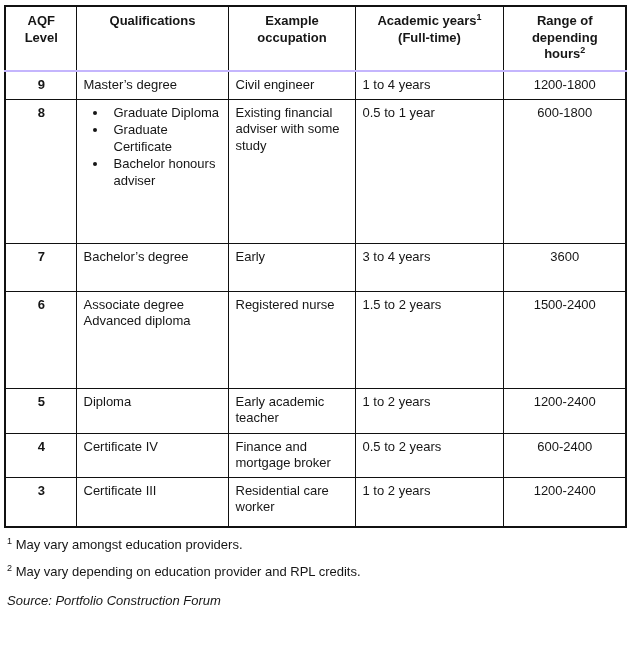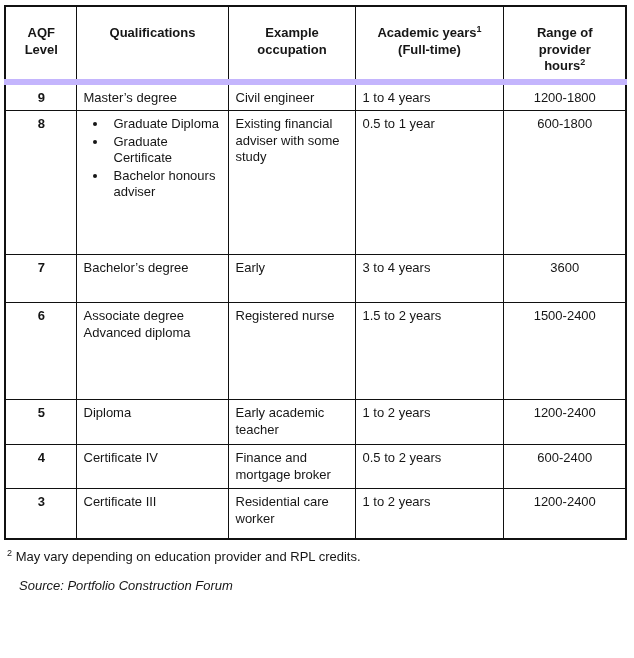--- a/index.html
+++ b/index.html
@@ -25,24 +25,24 @@
   }
   th, td {
     border: 1px solid #111111;
     vertical-align: top;
     padding: 5px 6px 4px 7px;
     font-size: 13px;
     line-height: 1.27;
     overflow: hidden;
   }
   thead th {
-    border-bottom: 6px solid #c4b5fd;
+    border-bottom: 2px solid #c4b5fd;
     font-weight: bold;
     text-align: center;
-    padding-top: 18px;
+    padding-top: 6px;
   }
   col.c1 { width: 71px; }
   col.c2 { width: 152px; }
   col.c3 { width: 127px; }
   col.c4 { width: 148px; }
   col.c5 { width: 123px; }
   td.level {
     text-align: center;
     font-weight: bold;
   }
@@ -73,21 +73,21 @@
   tr.r4  { height: 44px; }
   tr.r3  { height: 50px; }
   .notes {
     margin: 9px 0 0 3px;
     font-size: 13px;
   }
   .notes p.footnote {
     margin: 0 0 12px 0;
   }
   .notes p.source {
-    margin: 14px 0 0 12px;
+    margin: 14px 0 0 0;
     font-style: italic;
   }
 </style>
 </head>
 <body>
 
 <div class="page">
 
   <table class="aqf">
     <colgroup>
@@ -104,21 +104,21 @@
         <th>
           <span class="block">Example</span>
           <span class="block">occupation</span>
         </th>
         <th>
           <span><span>Academic years</span><sup>1</sup></span>
           <span class="block">(Full-time)</span>
         </th>
         <th>
           <span class="block">Range of</span>
-          <span class="block">provider</span>
+          <span class="block">depending</span>
           <span><span>hours</span><sup>2</sup></span>
         </th>
       </tr>
     </thead>
     <tbody>
       <tr class="r9">
         <td class="level">9</td>
         <td class="quals">Master’s degree</td>
         <td class="occ">Civil engineer</td>
         <td class="years">1 to 4 years</td>
@@ -172,17 +172,18 @@
         <td class="level">3</td>
         <td class="quals">Certificate III</td>
         <td class="occ">Residential care worker</td>
         <td class="years">1 to 2 years</td>
         <td class="hours">1200-2400</td>
       </tr>
     </tbody>
   </table>
 
   <div class="notes">
+    <p class="footnote"><sup>1</sup><span> May vary amongst education providers.</span></p>
     <p class="footnote"><sup>2</sup><span> May vary depending on education provider and RPL credits.</span></p>
     <p class="source">Source: Portfolio Construction Forum</p>
   </div>
 
 </div>
 
 </body></html>

